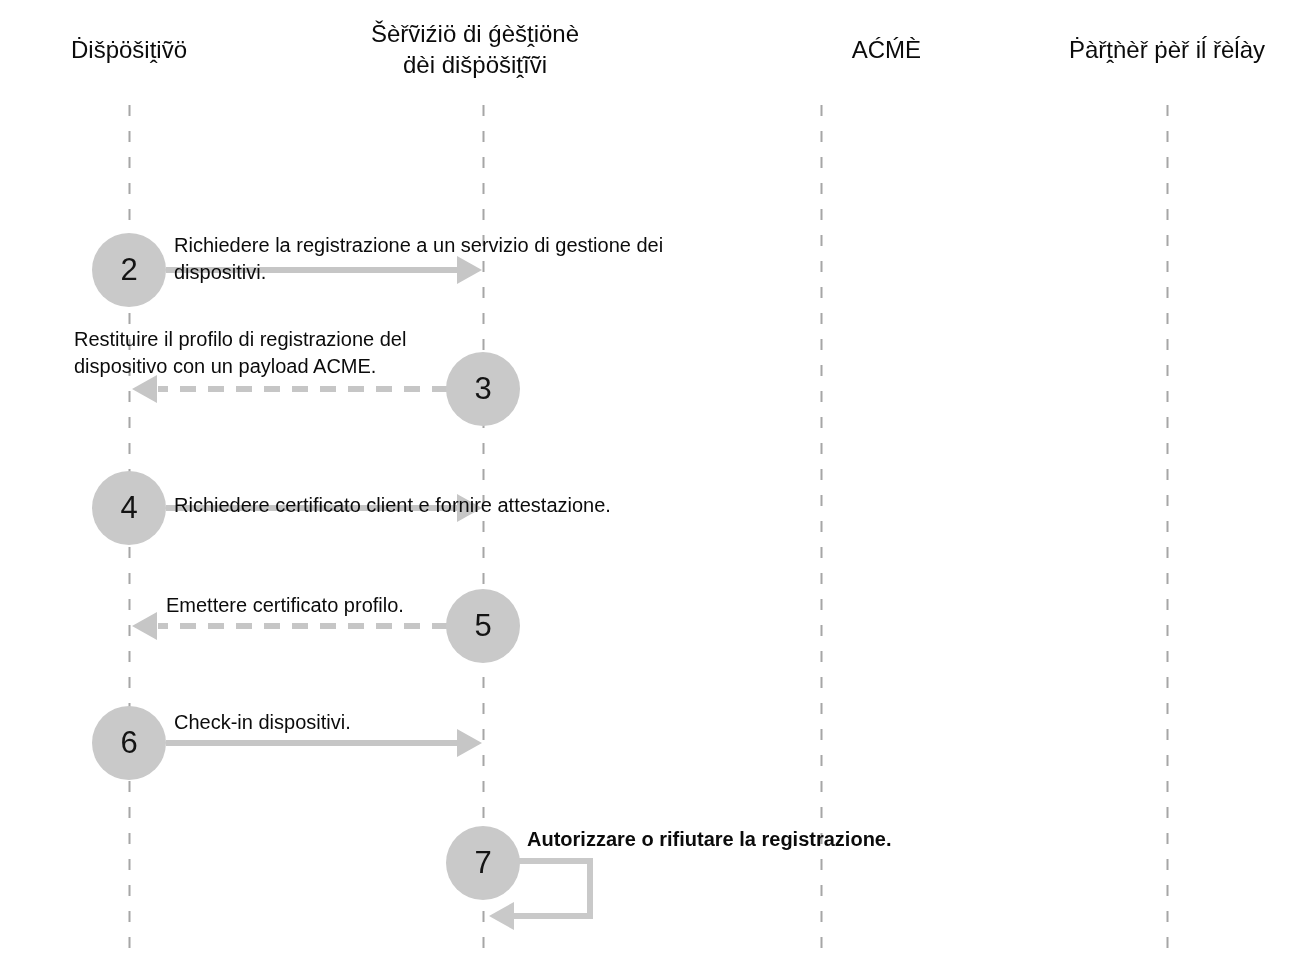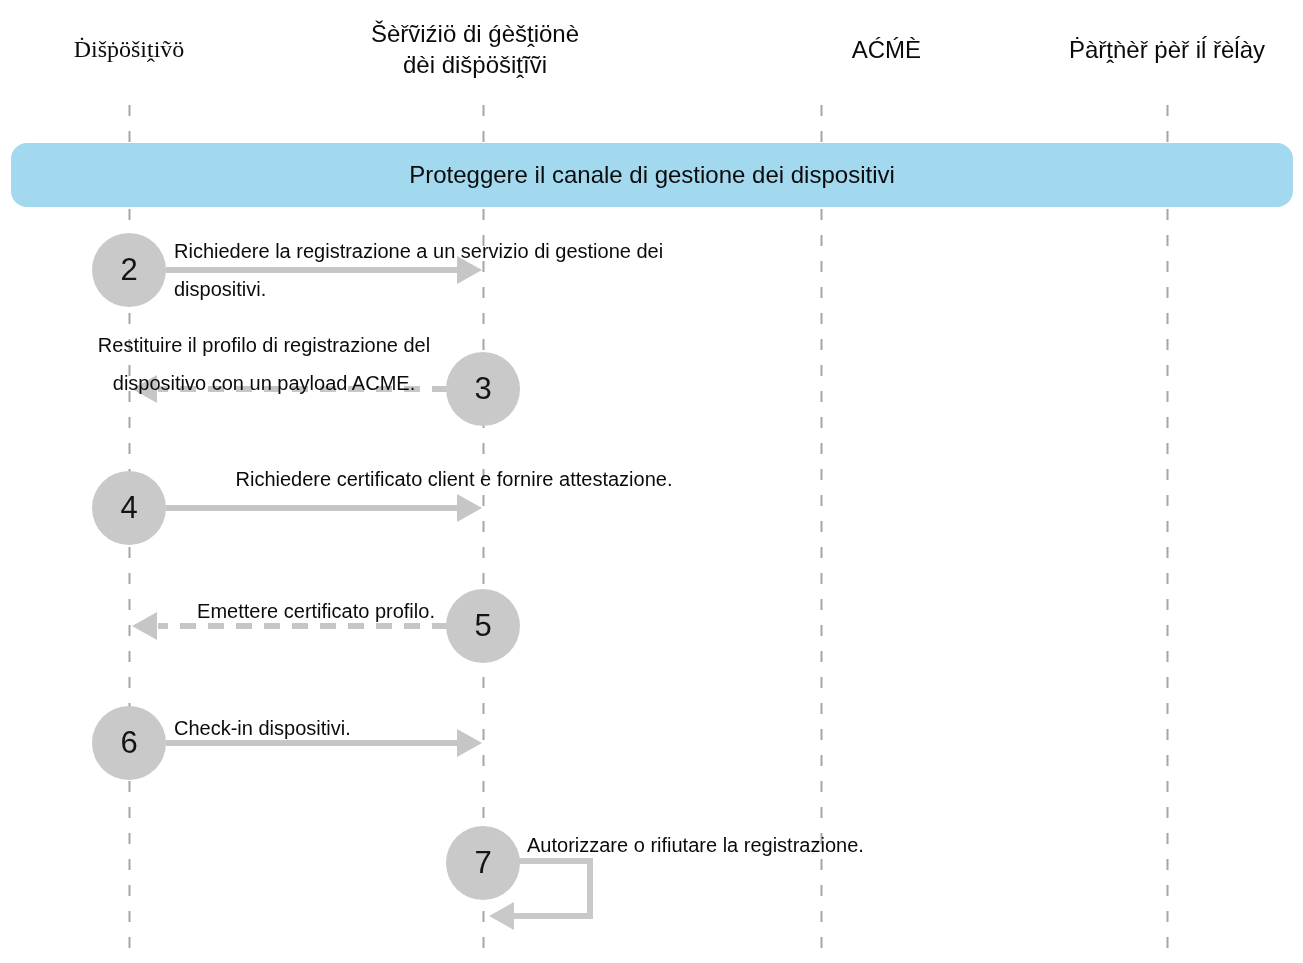--- a/index.html
+++ b/index.html
@@ -16,23 +16,23 @@
     position:absolute;left:11px;top:143px;width:1282px;height:64px;
     background:#a2d9ef;border-radius:16px;display:flex;align-items:center;justify-content:center;
   }
   .banner-label{font-size:24px;color:#0b0b0b;}
   .step-circle{
     position:absolute;width:74px;height:74px;border-radius:50%;background:#c9c9c9;
     display:flex;align-items:center;justify-content:center;
     font-size:31px;font-weight:500;color:#141414;
   }
   .step-label{
-    position:absolute;font-size:20px;line-height:38px;white-space:pre-line;color:#0b0b0b;
+    position:absolute;font-size:20px;line-height:27px;white-space:pre-line;color:#0b0b0b;
   }
-  .step-label.center{text-align:center;}
+  .step-label.center{text-align:left;}
   .lifeline{stroke:#a6a6a6;stroke-width:2;stroke-dasharray:11 15;}
   .msg-line{stroke:#c6c6c6;stroke-width:6;}
   .msg-line.dashed{stroke-dasharray:16 12;}
   .msg-head{fill:#c6c6c6;stroke:none;}
   .loop-line{fill:none;stroke:#c9c9c9;stroke-width:6;}
   .loop-head{fill:#c9c9c9;stroke:none;}
 </style>
 </head>
 <body>
 
@@ -57,43 +57,40 @@
     <line class="msg-line dashed" x1="448" y1="626" x2="158" y2="626"></line>
     <polygon class="msg-head" points="157,612 157,640 132,626"></polygon>
 
     <line class="msg-line" x1="166" y1="743" x2="457" y2="743"></line>
     <polygon class="msg-head" points="457,729 457,757 482,743"></polygon>
 
     <polyline class="loop-line" points="504,861 590,861 590,916 513,916"></polyline>
     <polygon class="loop-head" points="514,902 514,930 489,916"></polygon>
   </svg>
 
-  <div class="actor" style="left:9px;top:34px;width:240px;font-family:Liberation Serif, serif;">Ḋišṗöšiṱiṽö</div>
+  <div class="actor" style="left:9px;top:34px;width:240px;">Ḋišṗöšiṱiṽö</div>
   <div class="actor" style="left:325px;top:18px;width:300px;">Šèřṽiźiö ḋi ǵèšṱiönè
 ḋèi ḋišṗöšiṱĩṽi</div>
   <div class="actor" style="left:721px;top:34px;width:200px;text-align:right;">AĆḾÈ</div>
   <div class="actor" style="left:1017px;top:34px;width:300px;">Ṗàřṱǹèř ṗèř iĺ řèĺày</div>
 
-  <div class="banner">
-    <span class="banner-label">Proteggere il canale di gestione dei dispositivi</span>
-  </div>
 
   <div class="step-circle" style="left:92px;top:233px;">2</div>
   <div class="step-label" style="left:174px;top:232px;width:560px;">Richiedere la registrazione a un servizio di gestione dei
 dispositivi.</div>
 
   <div class="step-circle" style="left:446px;top:352px;">3</div>
   <div class="step-label center" style="left:74px;top:326px;width:380px;">Restituire il profilo di registrazione del
 dispositivo con un payload ACME.</div>
 
   <div class="step-circle" style="left:92px;top:471px;">4</div>
-  <div class="step-label" style="left:174px;top:460px;width:560px;text-align:center;">Richiedere certificato client e fornire attestazione.</div>
+  <div class="step-label" style="left:174px;top:492px;width:560px;">Richiedere certificato client e fornire attestazione.</div>
 
   <div class="step-circle" style="left:446px;top:589px;">5</div>
   <div class="step-label center" style="left:166px;top:592px;width:300px;">Emettere certificato profilo.</div>
 
   <div class="step-circle" style="left:92px;top:706px;">6</div>
   <div class="step-label" style="left:174px;top:709px;width:400px;">Check-in dispositivi.</div>
 
   <div class="step-circle" style="left:446px;top:826px;">7</div>
-  <div class="step-label" style="left:527px;top:826px;width:420px;">Autorizzare o rifiutare la registrazione.</div>
+  <div class="step-label" style="left:527px;top:826px;width:420px;font-weight:bold;">Autorizzare o rifiutare la registrazione.</div>
 
 </div>
 
 </body></html>

